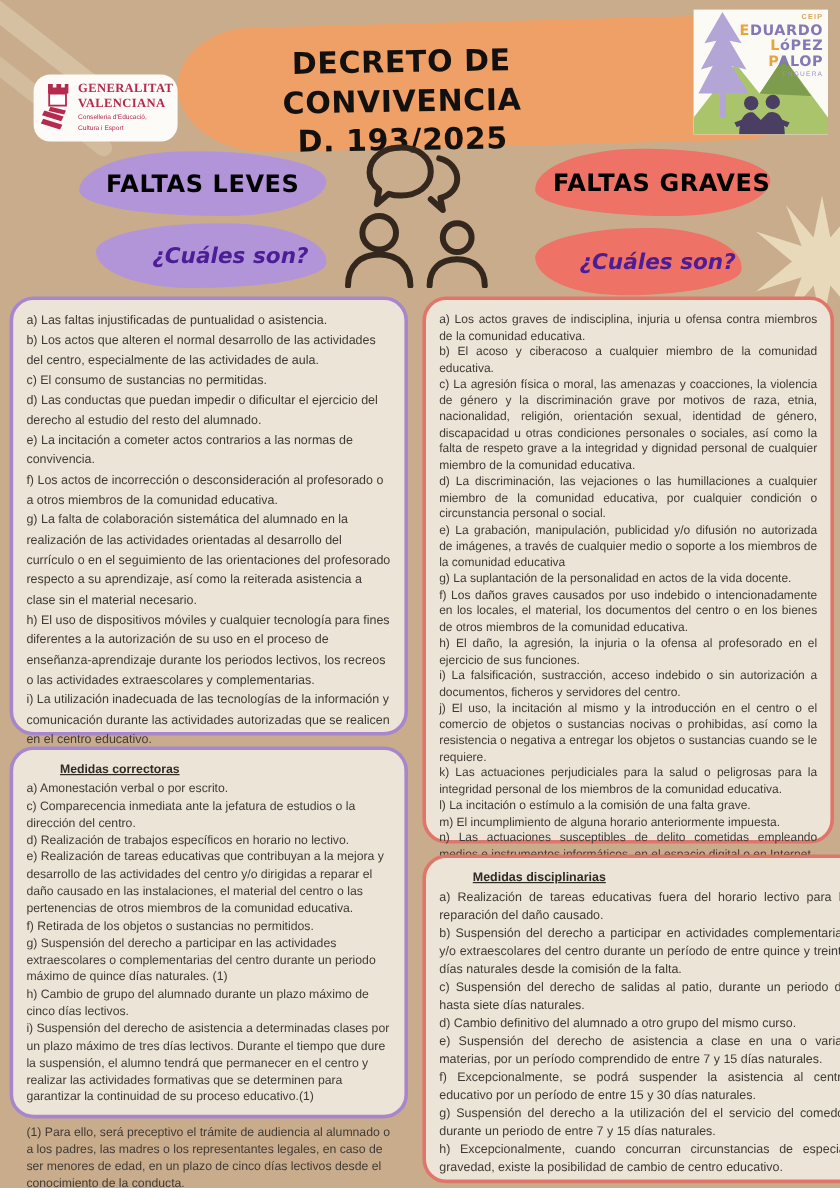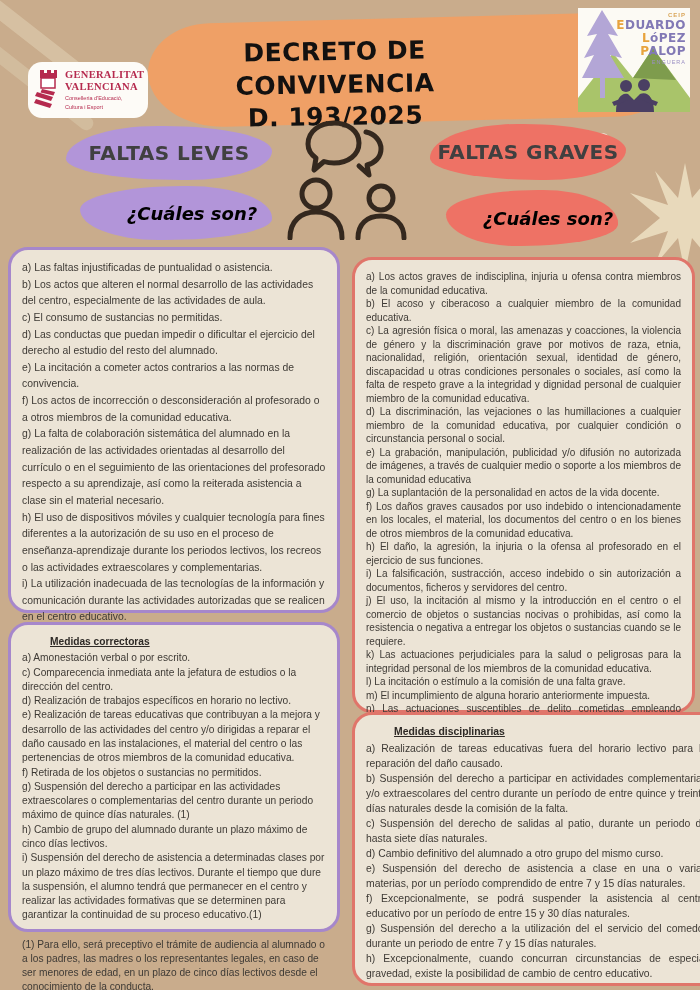--- a/index.html
+++ b/index.html
@@ -19,25 +19,25 @@
     transform:rotate(-1.5deg);
   }
   .white-pill{position:absolute;left:552px;top:138px;width:58px;height:13px;background:#f3ecdd;border-radius:8px;transform:rotate(-12deg);}
   .blob{position:absolute;display:flex;align-items:center;justify-content:center;text-align:center;}
   .blob.purple{background:#b295d9;}
   .blob.coral{background:#ee7265;}
   .blob-shape-a{border-radius:46% 54% 42% 58% / 62% 48% 55% 40%;}
   .blob-shape-b{border-radius:55% 45% 58% 42% / 45% 60% 40% 58%;}
   .badge-text{
     font-family:"DejaVu Sans", sans-serif;font-weight:bold;font-size:20px;
-    color:#404040;letter-spacing:.5px;
+    color:#000000;letter-spacing:.5px;
   }
   .question-text{
     font-family:"DejaVu Sans", sans-serif;font-weight:bold;font-style:italic;
-    font-size:18px;color:#000000;margin-left:32px;
+    font-size:18px;color:#4c1d95;margin-left:32px;
   }
   .poster-title{
     position:absolute;left:155px;top:36px;width:360px;text-align:center;
     font-family:"DejaVu Sans", sans-serif;font-weight:bold;color:#131110;
     font-size:25px;line-height:1.3;letter-spacing:.5px;transform:rotate(-1deg);
   }
   
   .gv-logo{
     position:absolute;left:28px;top:14px;width:120px;height:56px;
     background:#fdfbf7;border-radius:14px;display:flex;align-items:center;
@@ -61,21 +61,21 @@
   
   .box{
     position:absolute;background:#ece4d6;border-radius:20px;
     box-sizing:border-box;padding:10px 11px;
   }
   .box.purple-border{border:3.5px solid #a687cb;}
   .box.coral-border{border:3.5px solid #e0756a;}
   .box .li{margin:0;}
   #faltas-leves-box{left:8px;top:247px;width:332px;height:366px;font-size:10.4px;line-height:1.6;}
   #medidas-correctoras-box{left:8px;top:622px;width:332px;height:310px;font-size:10.2px;line-height:1.4;}
-  #faltas-graves-box{left:352px;top:257px;width:343px;height:456px;font-size:10px;line-height:1.35;text-align:justify;}
+  #faltas-graves-box{left:352px;top:247px;width:343px;height:456px;font-size:10px;line-height:1.35;text-align:justify;}
   #medidas-disciplinarias-box{left:352px;top:712px;width:369px;height:274px;font-size:10.4px;line-height:1.44;text-align:justify;}
   .box-title{font-weight:bold;text-decoration:underline;color:#2e2a26;margin-bottom:2px;padding-left:28px;}
   .footnote{margin-top:15px;}
   
   .scribble{position:absolute;left:552px;top:812px;opacity:.55;}
   .starburst{position:absolute;left:630px;top:163px;}
 </style>
 </head>
 <body>
 
@@ -135,21 +135,21 @@
       <div class="town">ENGUERA</div>
     </div>
   </div>
 
   <div class="blob purple blob-shape-a" style="left:66px;top:126px;width:206px;height:54px;">
     <span class="badge-text">FALTAS LEVES</span>
   </div>
   <div class="blob purple blob-shape-b" style="left:80px;top:186px;width:192px;height:54px;">
     <span class="question-text">¿Cuáles son?</span>
   </div>
-  <div class="blob coral blob-shape-a" style="left:430px;top:124px;width:196px;height:56px;">
+  <div class="blob coral blob-shape-a" style="left:446px;top:124px;width:196px;height:56px;justify-content:flex-end;">
     <span class="badge-text">FALTAS GRAVES</span>
   </div>
   <div class="blob coral blob-shape-b" style="left:446px;top:190px;width:172px;height:56px;">
     <span class="question-text">¿Cuáles son?</span>
   </div>
 
   <svg class="talk-icon" width="132" height="122" viewBox="0 0 132 122">
     <g fill="none" stroke="#34281e" stroke-width="5" stroke-linecap="round" stroke-linejoin="round">
       <path d="M30 26 C30 13 42 5 56 5 C70 5 81 13 81 25 C81 37 70 45 56 45 C52 45 49 44.5 46 43.5 L36 52 L38 40 C33 36.5 30 31.5 30 26 Z"></path>
       <path d="M88 14 C97 16 103 23 103 31 C103 39 97 45 89 47 L91 57 L81 48"></path>

